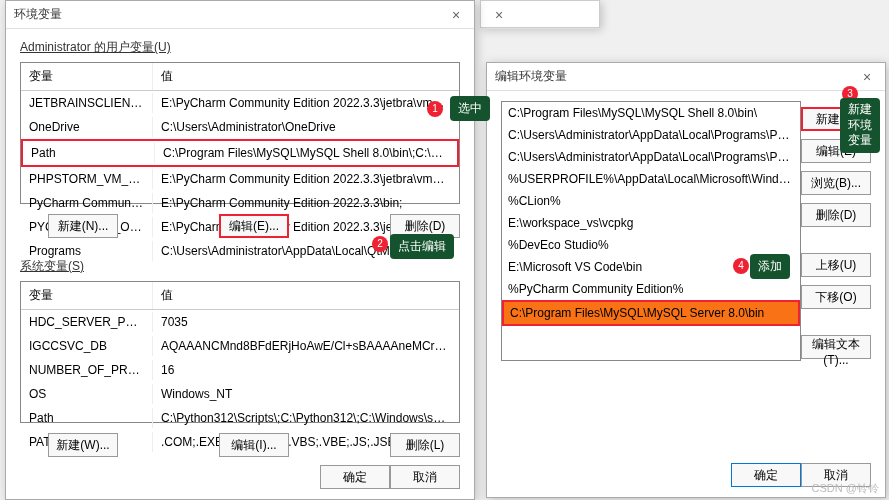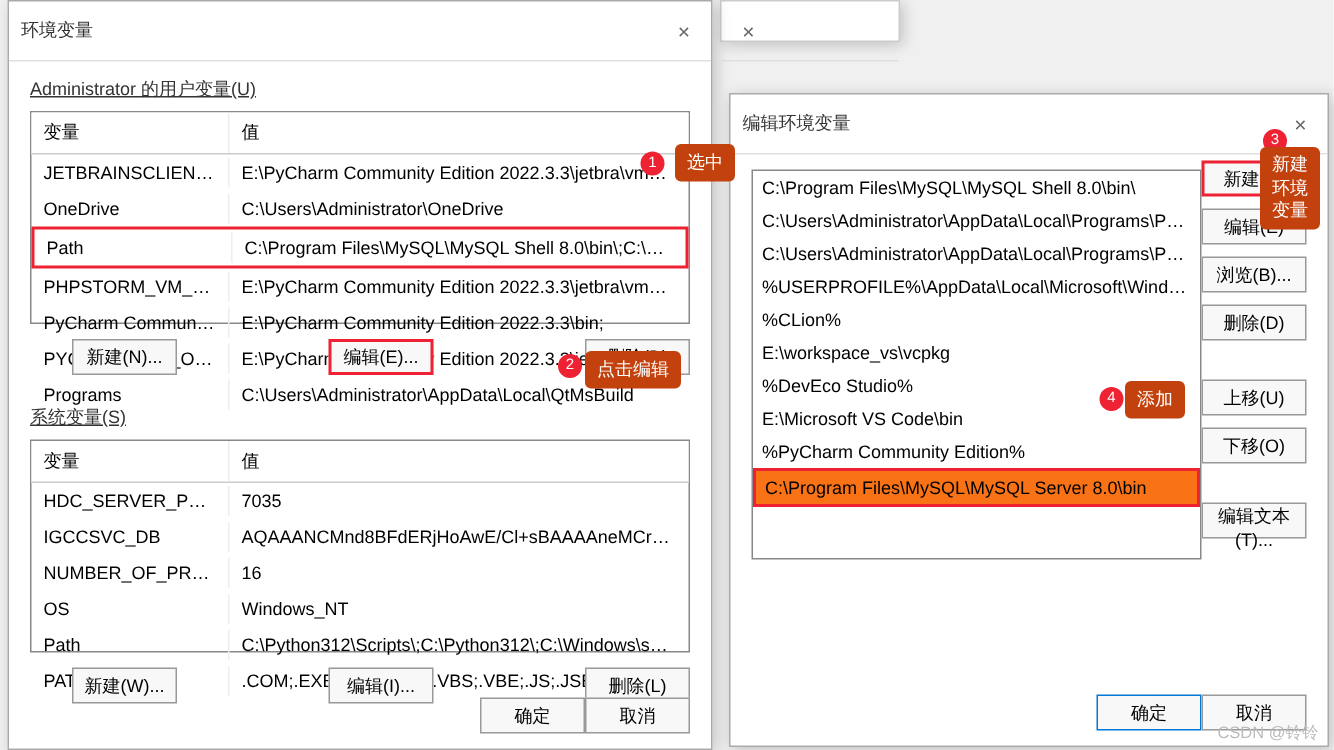--- a/index.html
+++ b/index.html
@@ -1,18 +1,18 @@
 <!DOCTYPE html>
 <html><head>
 <meta charset="utf-8">
 <style>
 * { margin: 0; padding: 0; box-sizing: border-box; font-family: "Microsoft YaHei", "Segoe UI", sans-serif; font-size: 12px; }
 body { background: #f0f0f0; width: 889px; height: 500px; position: relative; overflow: hidden; }
 .dialog { position: absolute; background: #fff; border: 1px solid #aaa; box-shadow: 2px 2px 10px rgba(0,0,0,0.2); }
-.title-bar { height: 40px; display: flex; align-items: center; padding: 0 8px; border-bottom: 1px solid #e0e0e0; }
+.title-bar { height: 28px; display: flex; align-items: center; padding: 0 8px; border-bottom: 1px solid #e0e0e0; }
 .title-bar .title { flex: 1; color: #333; }
 .close-x { width: 20px; text-align: center; cursor: pointer; color: #666; font-size: 14px; }
 .section-label { padding: 10px 14px 6px; color: #333; text-decoration: underline; }
 .table-wrap { margin: 0 14px; border: 1px solid #888; background: #fff; }
 .table-header { display: flex; border-bottom: 1px solid #ccc; background: #fff; }
 .table-header .th { padding: 5px 8px; font-weight: normal; }
 .col-name { width: 132px; border-right: 1px solid #eee; }
 .col-val { flex: 1; }
 .table-body .tr { display: flex; padding: 2px 0; cursor: default; }
 .table-body .tr .td { padding: 3px 8px; white-space: nowrap; overflow: hidden; text-overflow: ellipsis; }
@@ -21,21 +21,21 @@
 .btn { min-width: 70px; height: 24px; background: #f8f8f8; border: 1px solid #999; cursor: pointer; font-size: 12px; }
 .btn.highlight { border: 2px solid #e23; }
 .btn.primary { border: 1px solid #0078d7; }
 .footer-btns { position: absolute; bottom: 10px; right: 14px; display: flex; gap: 0; }
 .path-list { margin: 10px 14px; border: 1px solid #888; background: #fff; height: 260px; overflow: hidden; width: 300px; }
 .path-item { padding: 4px 6px; white-space: nowrap; overflow: hidden; text-overflow: ellipsis; }
 .path-item.sel { border: 1px solid #0078d7; background: #f97316; }
 .path-item.highlighted { border: 2px solid #e23; }
 .side-btns { position: absolute; right: 14px; top: 44px; display: flex; flex-direction: column; gap: 8px; }
 .side-btns .btn { width: 70px; }
-.annotation { position: absolute; background: #c2410c; color: #fff; padding: 4px 8px; border-radius: 4px; font-size: 12px; z-index: 100; }
+.annotation { position: absolute; background: #14532d; color: #fff; padding: 4px 8px; border-radius: 4px; font-size: 12px; z-index: 100; }
 .circle-num { position: absolute; width: 16px; height: 16px; border-radius: 50%; background: #e23; color: #fff; text-align: center; line-height: 16px; font-size: 10px; z-index: 99; }
 .watermark { position: absolute; bottom: 4px; right: 10px; color: #bbb; font-size: 11px; }
 </style>
 </head>
 <body>
 
 <div class="dialog" style="left:480px;top:0;width:120px;height:28px;border-color:#ccc;">
   <div class="title-bar">
       <span class="close-x">×</span>
     </div>

